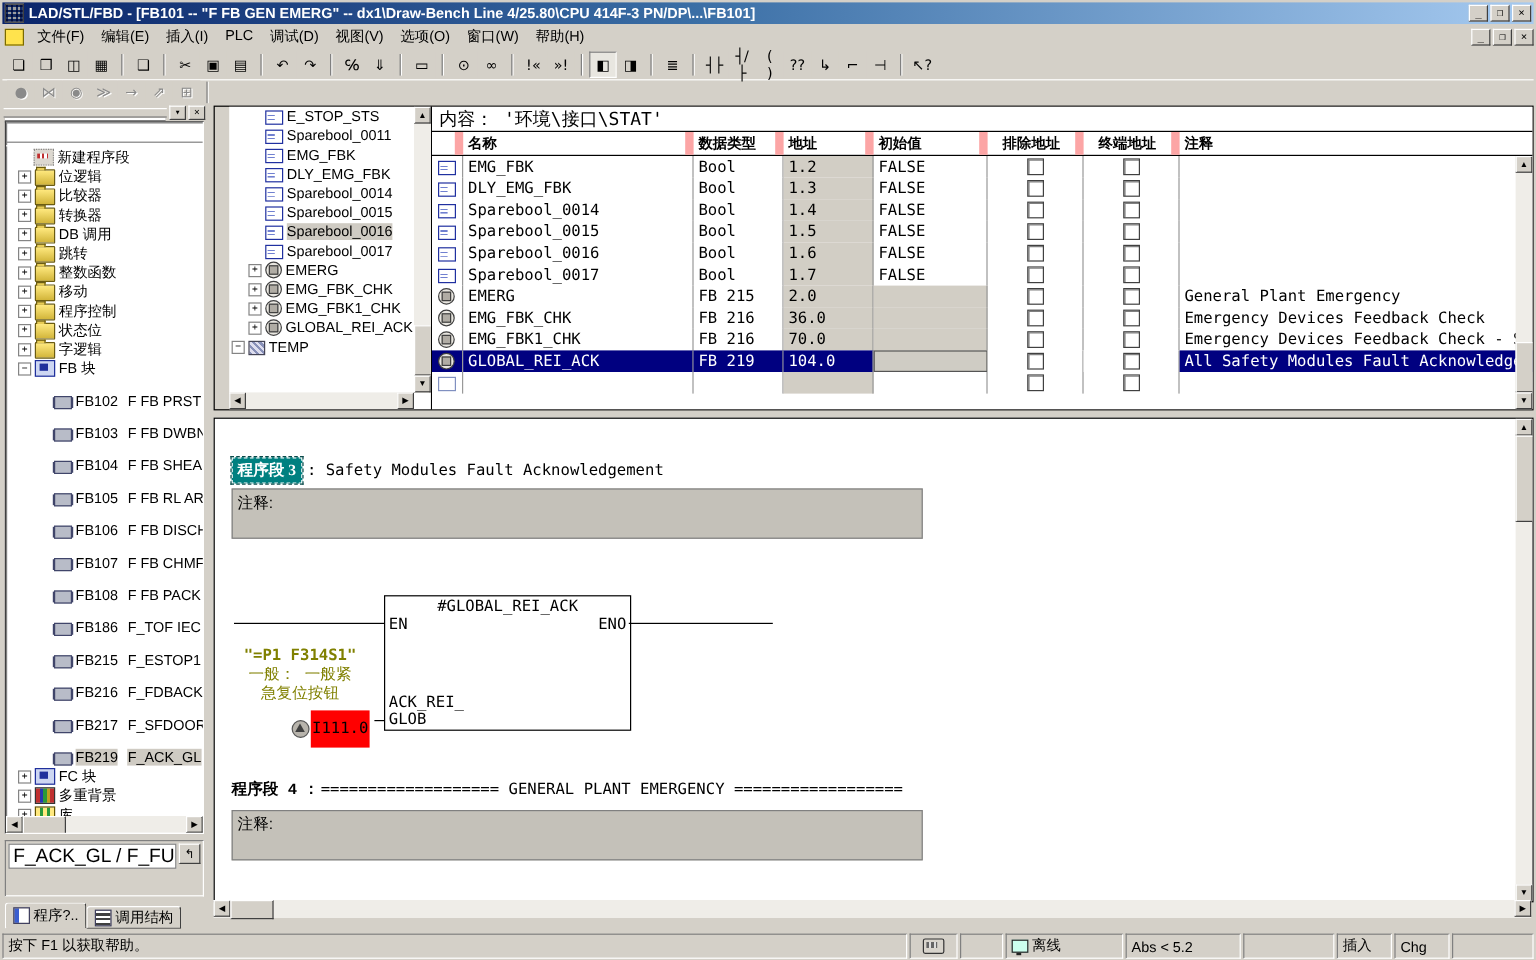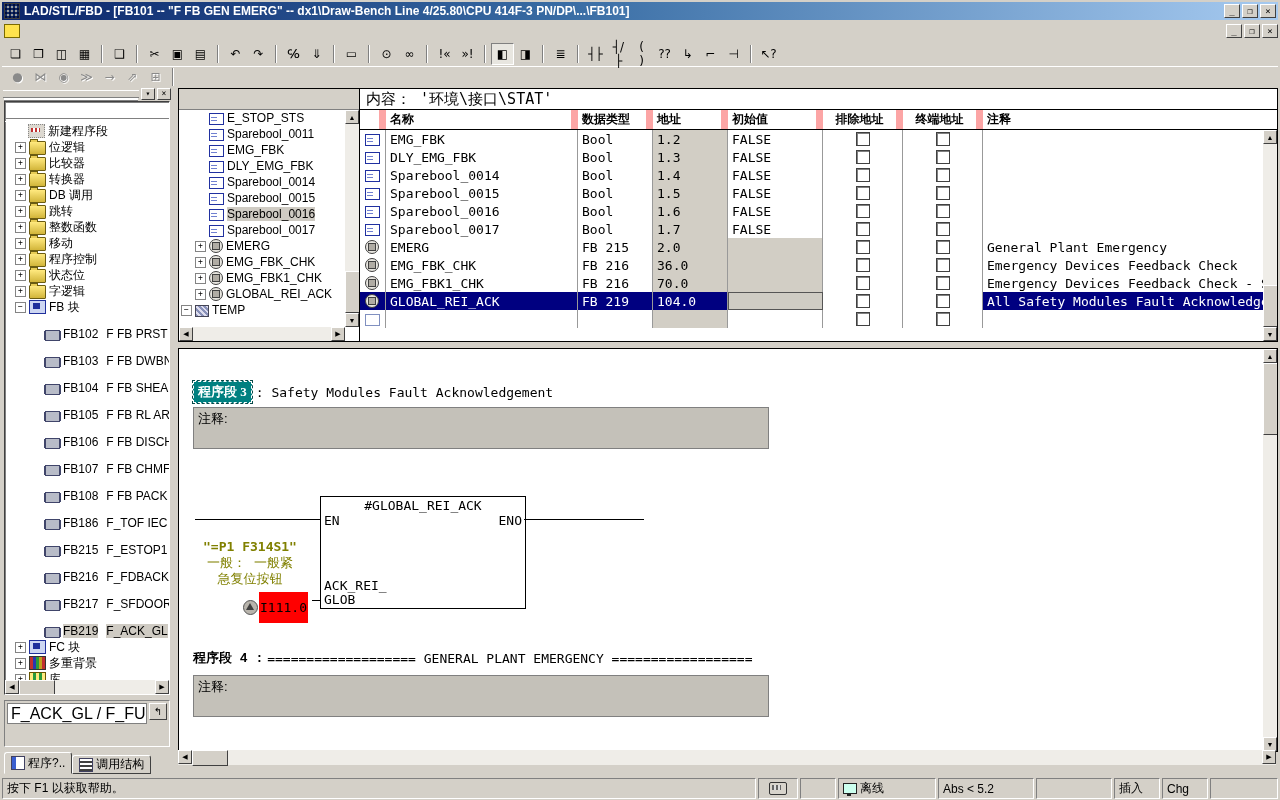--- a/index.html
+++ b/index.html
@@ -81,21 +81,21 @@
   .tic.var{width:13px;height:10px;border:1px solid #2030a0;background:#fff;margin-top:1px;}
   .tic.var::after{content:"";position:absolute;left:1px;top:2px;width:6px;height:5px;
                   background:repeating-linear-gradient(0deg,#7080d0 0 1px,#fff 1px 3px);}
   .tic.varempty{width:13px;height:10px;border:1px solid #8090c0;background:#fff;margin-top:1px;}
   .tic.inst{width:12px;height:12px;border:1px solid #404040;border-radius:50%;background:#e8e6e0;}
   .tic.inst::after{content:"";position:absolute;left:2px;top:2px;width:6px;height:6px;background:#b0aca4;border:1px solid #404040;}
   .tic.temp{width:12px;height:10px;border:1px solid #445;margin-top:1px;
             background:repeating-linear-gradient(45deg,#8890b8 0 2px,#dde 2px 4px);}
   
   #topsec{left:178px;top:88px;width:1098px;height:252px;border:1px solid #000;background:#d4d0c8;display:flex;}
-  .ifacepane{width:180px;flex:none;display:flex;flex-direction:column;border-right:1px solid #000;}
+  .ifacepane{width:180px;flex:none;display:flex;flex-direction:row;border-right:1px solid #000;gap:12px;}
   .ifacehead{height:20px;background:#d4d0c8;border-bottom:1px solid #808080;}
   .ifacebody{flex:1;background:#fff;position:relative;overflow:hidden;}
   .iitem{height:16px;display:flex;align-items:center;padding-left:30px;white-space:nowrap;font-size:12px;}
   .iitem.sub{padding-left:16px;}
   .iitem.root{padding-left:2px;}
   .hsel .lb1{background:#cfcbc3;}
   .ivs{position:absolute;right:0;top:0;bottom:14px;width:14px;background:#efede8;display:flex;flex-direction:column;}
   .ihs{position:absolute;left:0;right:14px;bottom:0;height:14px;background:#efede8;display:flex;}
   .ivs .strack{flex:1;}
   .vthumb{height:40px;width:14px;background:#d4d0c8;border:1px solid;border-color:#fff #404040 #404040 #fff;}
@@ -165,20 +165,31 @@
 <div id="titlebar" class="abs">
   <span class="appic"></span>
   <span class="ttext">LAD/STL/FBD  - [FB101 -- "F FB GEN EMERG" -- dx1\Draw-Bench Line 4/25.80\CPU 414F-3 PN/DP\...\FB101]</span>
   <button class="winbtn">_</button>
   <button class="winbtn">❐</button>
   <button class="winbtn">×</button>
 </div>
 
 <div id="menubar" class="abs">
   <span class="mdic"></span>
+  <span style="display:flex;">
+    <span class="mitem">文件(F)</span>
+      <span class="mitem">编辑(E)</span>
+      <span class="mitem">插入(I)</span>
+      <span class="mitem">PLC</span>
+      <span class="mitem">调试(D)</span>
+      <span class="mitem">视图(V)</span>
+      <span class="mitem">选项(O)</span>
+      <span class="mitem">窗口(W)</span>
+      <span class="mitem">帮助(H)</span>
+  </span>
   <span class="spacer"></span>
   <button class="winbtn">_</button>
   <button class="winbtn">❐</button>
   <button class="winbtn">×</button>
 </div>
 
 <div id="toolbar1" class="abs">
   <button class="tbtn">❏</button>
     <button class="tbtn">❒</button>
     <button class="tbtn">◫</button>

